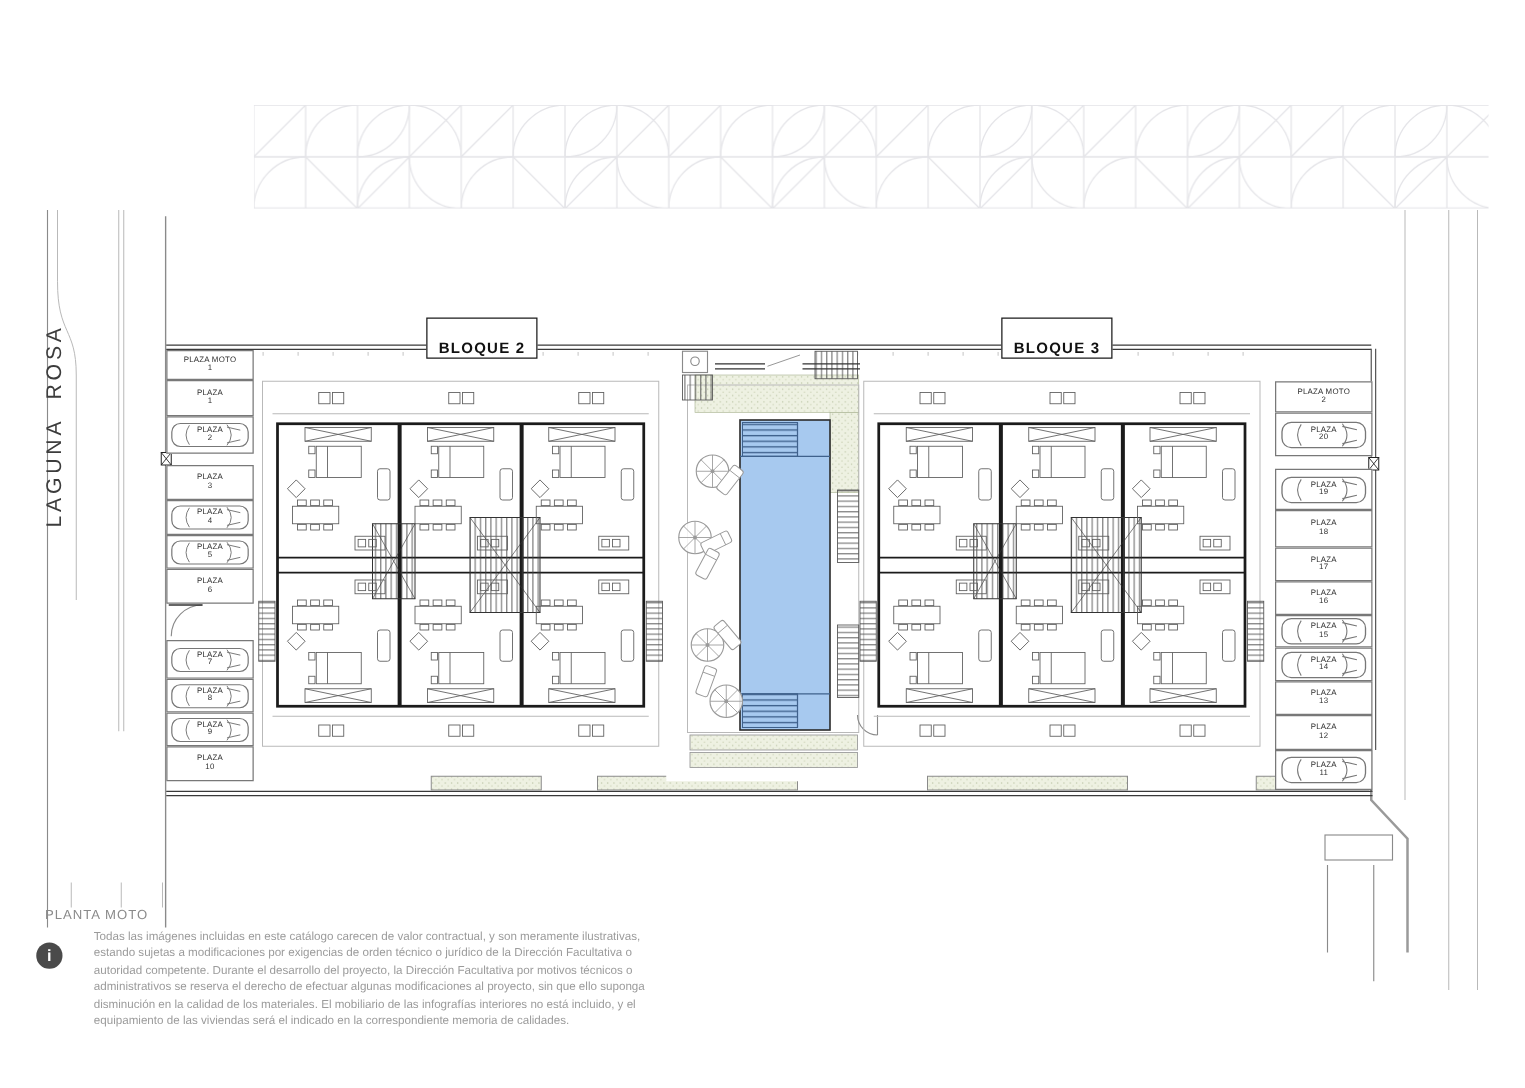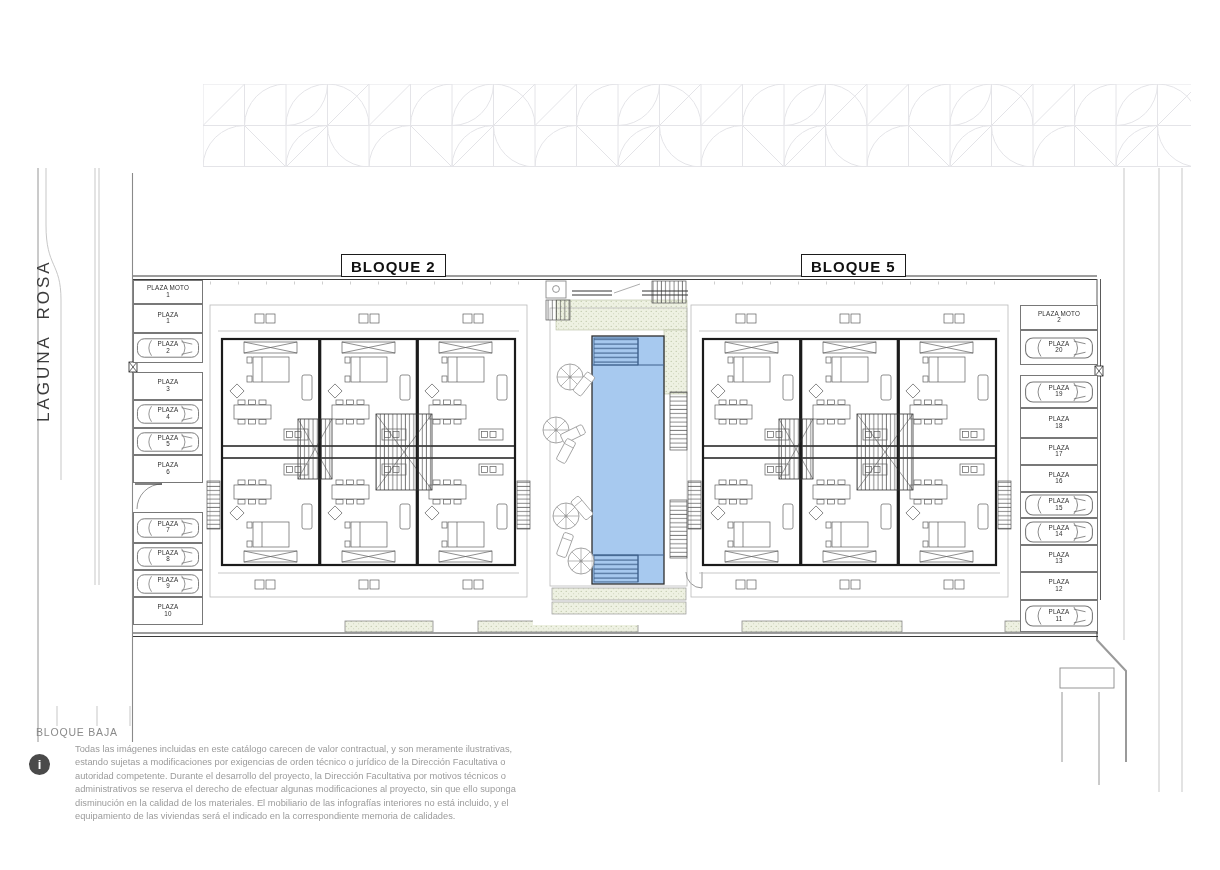--- a/index.html
+++ b/index.html
@@ -14,21 +14,21 @@
   .lnm{stroke:#1b1b1b;stroke-width:1.4;}
   .fur{stroke:#5f5f5f;stroke-width:0.7;fill:none;}
   .lng{stroke:#8a8a8a;stroke-width:0.9;fill:none;}
   
   .stall{position:absolute;box-sizing:border-box;border:1px solid #787878;background:#fff;z-index:4;}
   .stall .slabel{position:absolute;left:0;right:0;top:50%;transform:translateY(-50%);
     text-align:center;font-size:6.3px;line-height:6.8px;color:#2e2e2e;z-index:2;letter-spacing:0.2px;}
   .stall .carsvg{position:absolute;left:50%;top:50%;transform:translate(-50%,-50%);z-index:1;}
   
   .blocklabel{position:absolute;z-index:6;background:#fff;border:1.2px solid #1b1b1b;
-    font-size:15px;font-weight:700;letter-spacing:1px;color:#111;padding:3px 9px 1px;}
+    font-size:12px;font-weight:700;letter-spacing:1px;color:#111;padding:16px 9px 1px;}
   #street-name{position:absolute;left:34px;top:276px;height:146px;z-index:6;
     writing-mode:vertical-rl;transform:rotate(180deg);white-space:pre;
     font-size:17px;letter-spacing:3px;color:#3c3c3c;}
   #plan-title{position:absolute;left:36px;top:726px;font-size:10.5px;color:#8a8a8a;
     letter-spacing:0.8px;z-index:6;}
   #info-icon{position:absolute;left:29px;top:754px;width:21px;height:21px;border-radius:50%;
     background:#4a4a4a;color:#fff;font-weight:700;font-size:13px;line-height:21px;
     text-align:center;z-index:6;}
   #disclaimer{position:absolute;left:75px;top:743px;width:452px;font-size:9.3px;
     line-height:13.4px;color:#9b9b9b;z-index:6;}
@@ -331,18 +331,18 @@
     <div class="stall" style="left:1020px;top:600px;width:78px;height:32px">
       <svg class="carsvg" width="70" height="24" viewBox="0 0 66 22">
           <use href="#car"></use>
         </svg>
       <div class="slabel"><span>PLAZA</span><br><span>11</span></div>
     </div>
   </div>
 
   <div id="street-name">LAGUNA  ROSA</div>
   <div class="blocklabel" style="left:341px;top:254px">BLOQUE 2</div>
-  <div class="blocklabel" style="left:801px;top:254px">BLOQUE 5</div>
-  <div id="plan-title">BLOQUE BAJA</div>
+  <div class="blocklabel" style="left:801px;top:254px">BLOQUE 3</div>
+  <div id="plan-title">PLANTA MOTO</div>
   <div id="info-icon">i</div>
   <div id="disclaimer">Todas las imágenes incluidas en este catálogo carecen de valor contractual, y son meramente ilustrativas, estando sujetas a modificaciones por exigencias de  orden técnico o jurídico de la Dirección Facultativa o autoridad competente. Durante el desarrollo del proyecto, la Dirección Facultativa por motivos técnicos o administrativos se reserva el derecho de efectuar algunas modificaciones al proyecto, sin que ello suponga disminución  en la calidad de los materiales. El mobiliario de las infografías interiores no está incluido, y el equipamiento de las viviendas será el indicado en la correspondiente memoria de calidades.</div>
 
 </div>
 
 </body></html>

